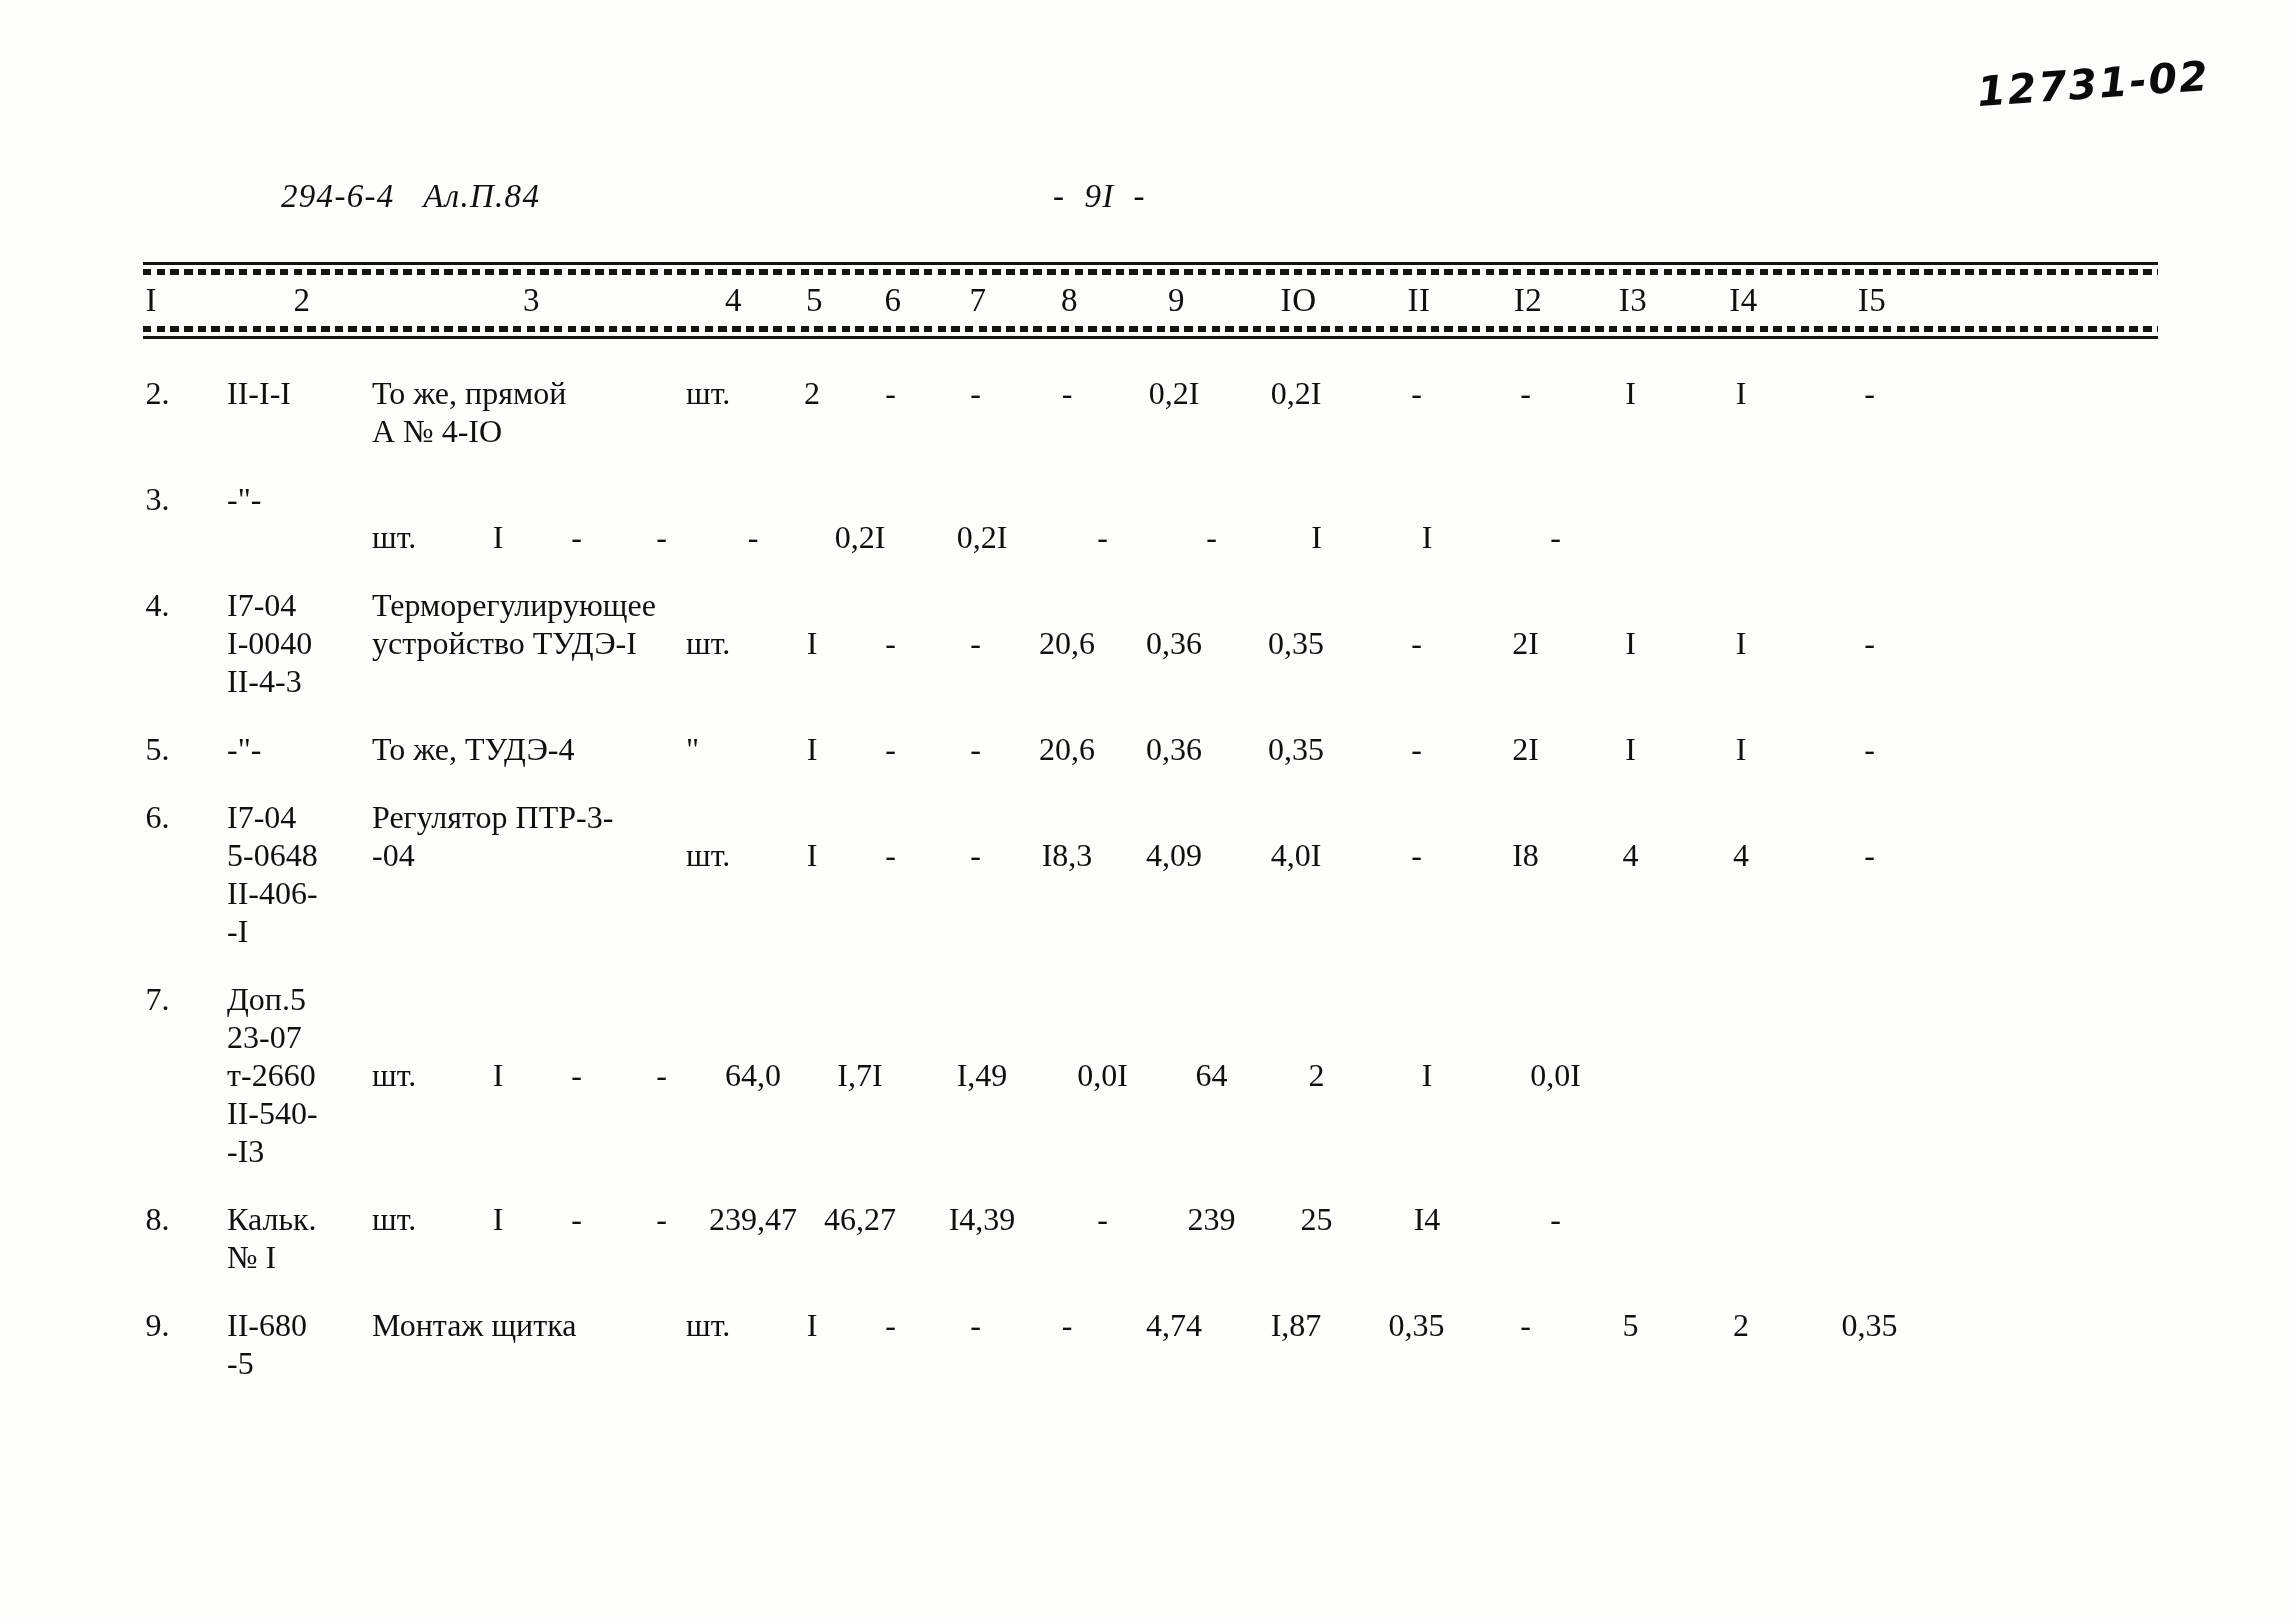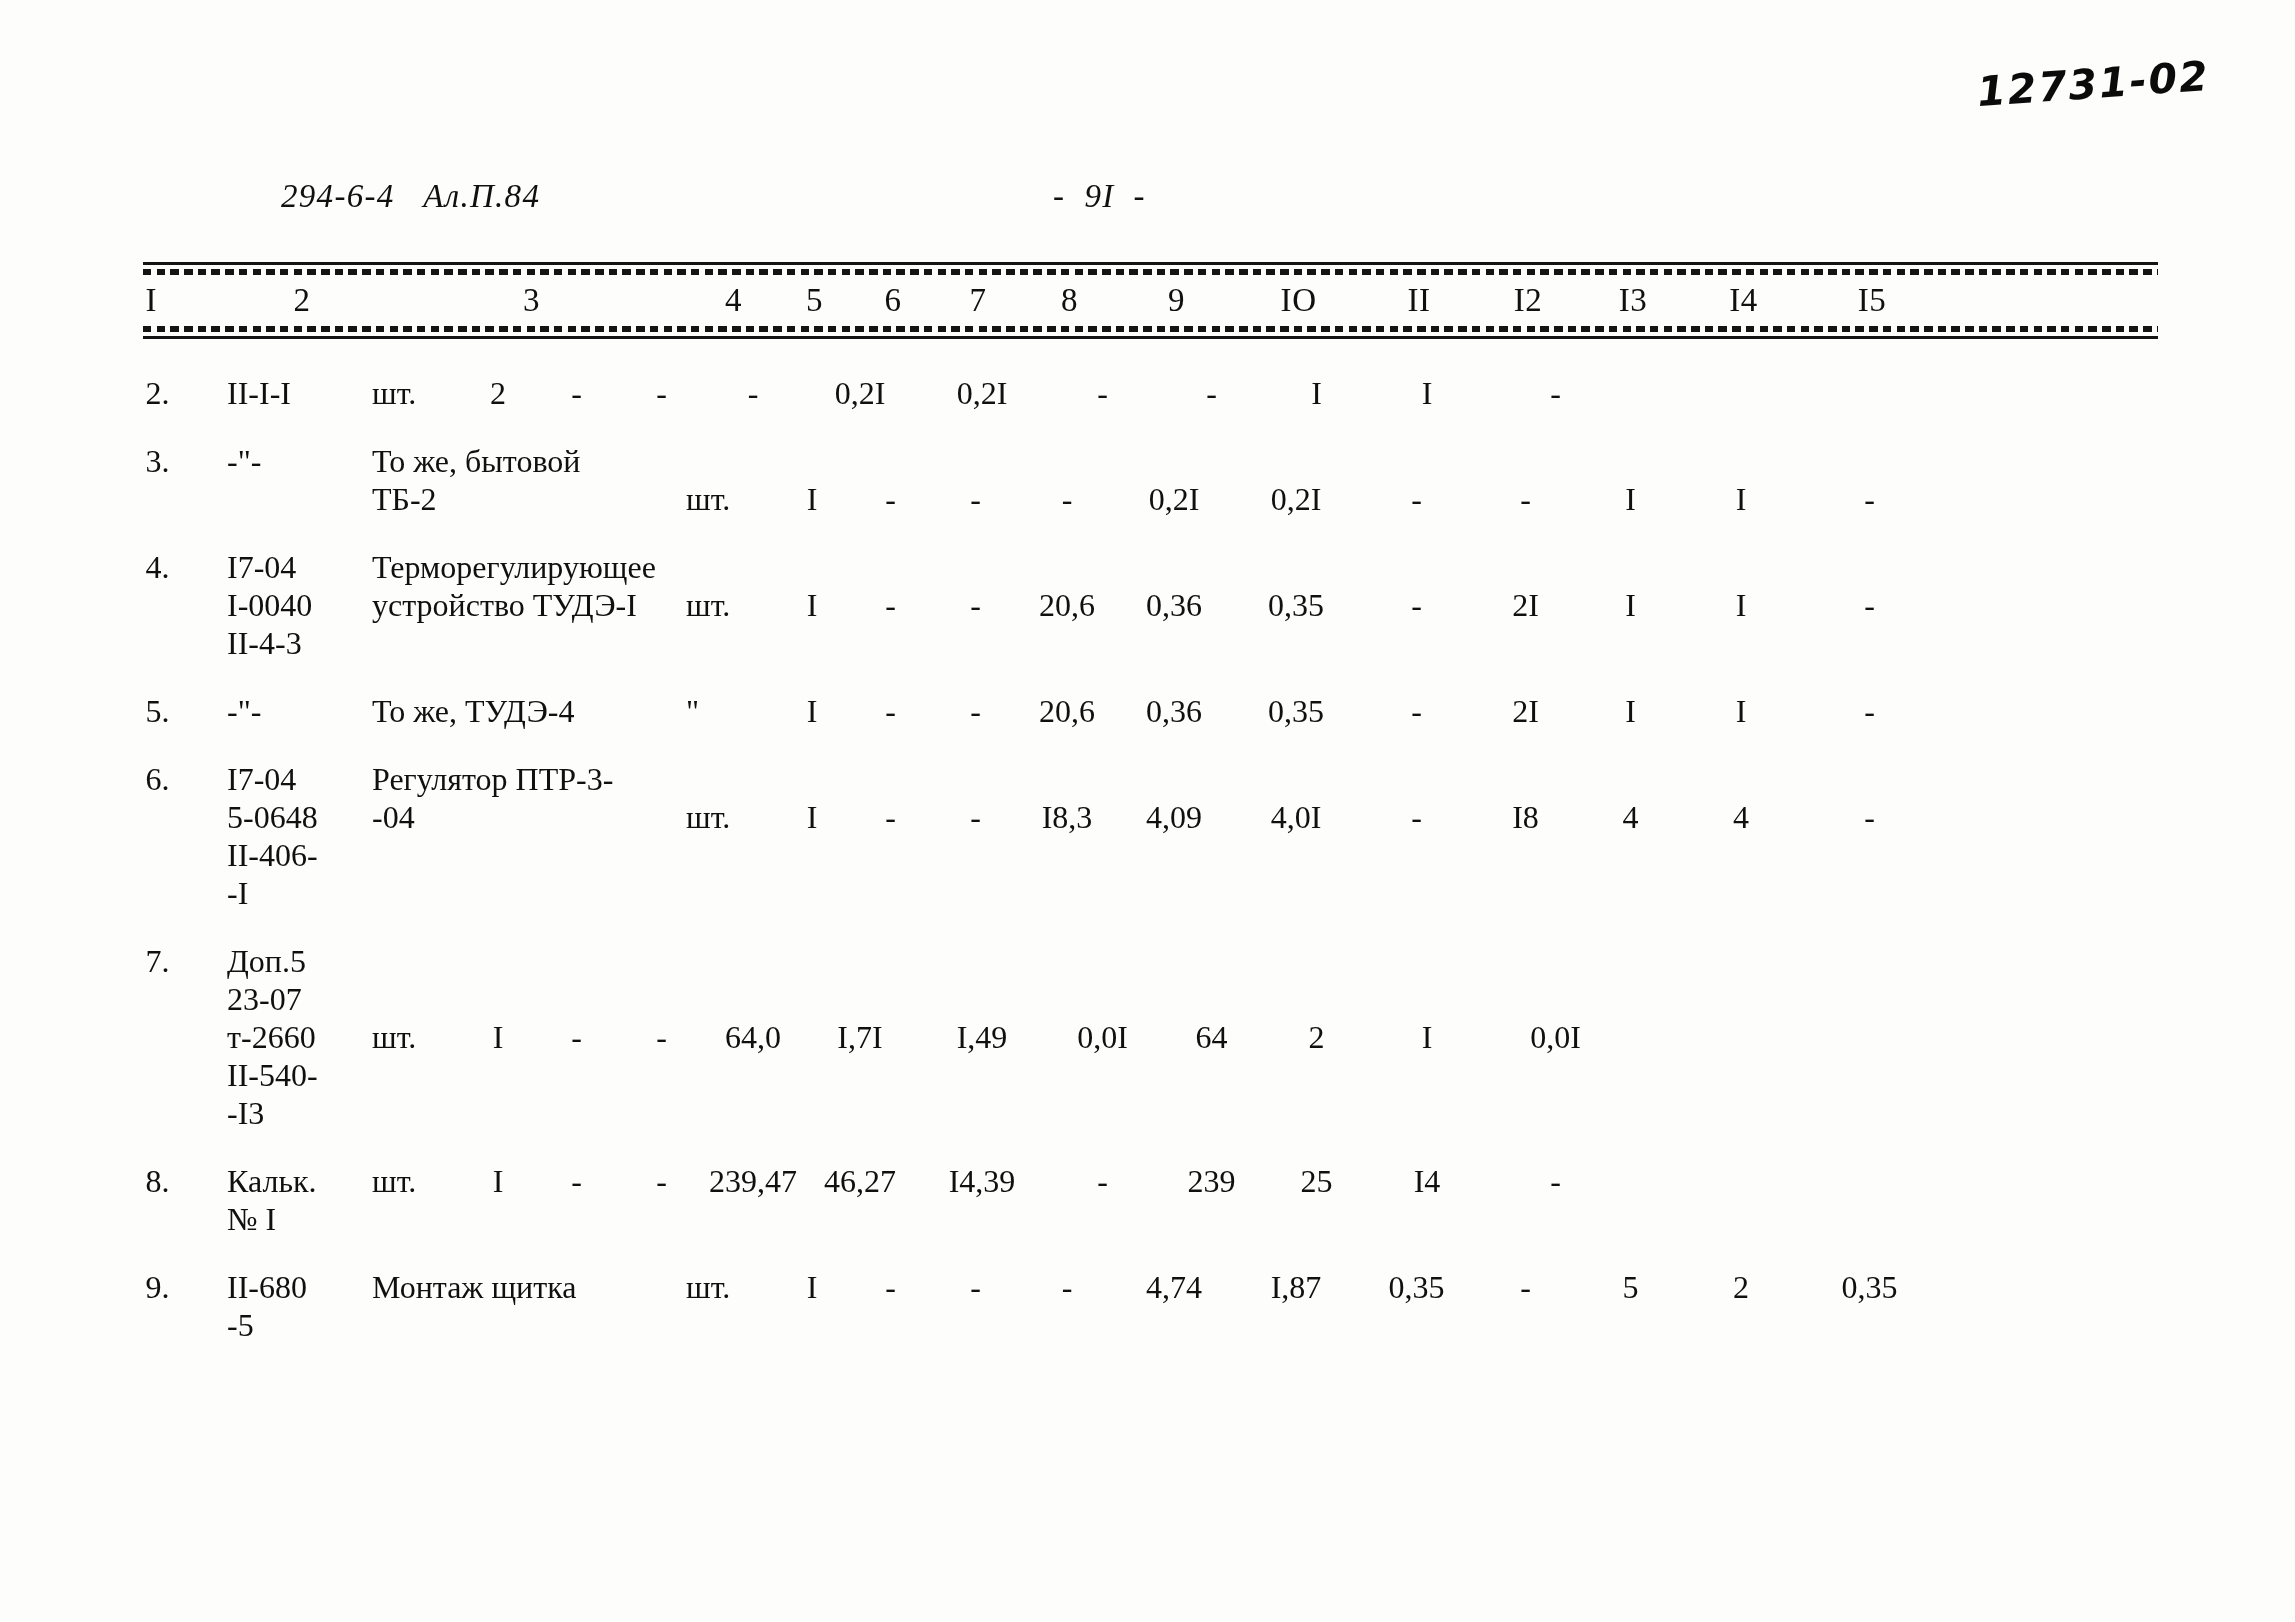--- a/index.html
+++ b/index.html
@@ -162,38 +162,38 @@
     </div>
 
     <div class="rule-dashed lower"></div>
     <div class="rule-solid"></div>
 
     <div class="body-rows">
 
       <div class="row">
         <span class="cell c-no" style="width:84px">2.</span>
         <span class="cell c-code" style="width:145px">II-I-I</span>
+        <span class="cell c-name" style="width:314px"><span class="sub">То же, прямой</span><span class="sub">А № 4-IO</span></span>
         <span class="cell c-unit" style="width:90px">шт.</span>
         <span class="cell c-num" style="width:72px">2</span>
         <span class="cell c-num" style="width:85px">-</span>
         <span class="cell c-num" style="width:85px">-</span>
         <span class="cell c-num" style="width:98px">-</span>
         <span class="cell c-num" style="width:116px">0,2I</span>
         <span class="cell c-num" style="width:128px">0,2I</span>
         <span class="cell c-num" style="width:113px">-</span>
         <span class="cell c-num" style="width:105px">-</span>
         <span class="cell c-num" style="width:105px">I</span>
         <span class="cell c-num" style="width:116px">I</span>
         <span class="cell c-num" style="width:141px">-</span>
       </div>
 
       <div class="row">
         <span class="cell c-no" style="width:84px">3.</span>
         <span class="cell c-code" style="width:145px">-"-</span>
-        <span class="cell c-name" style="width:314px"><span class="sub">То же, бытовой</span><span class="sub">ТБ-2</span></span>
         <span class="cell c-unit pad-1" style="width:90px">шт.</span>
         <span class="cell c-num pad-1" style="width:72px">I</span>
         <span class="cell c-num pad-1" style="width:85px">-</span>
         <span class="cell c-num pad-1" style="width:85px">-</span>
         <span class="cell c-num pad-1" style="width:98px">-</span>
         <span class="cell c-num pad-1" style="width:116px">0,2I</span>
         <span class="cell c-num pad-1" style="width:128px">0,2I</span>
         <span class="cell c-num pad-1" style="width:113px">-</span>
         <span class="cell c-num pad-1" style="width:105px">-</span>
         <span class="cell c-num pad-1" style="width:105px">I</span>

